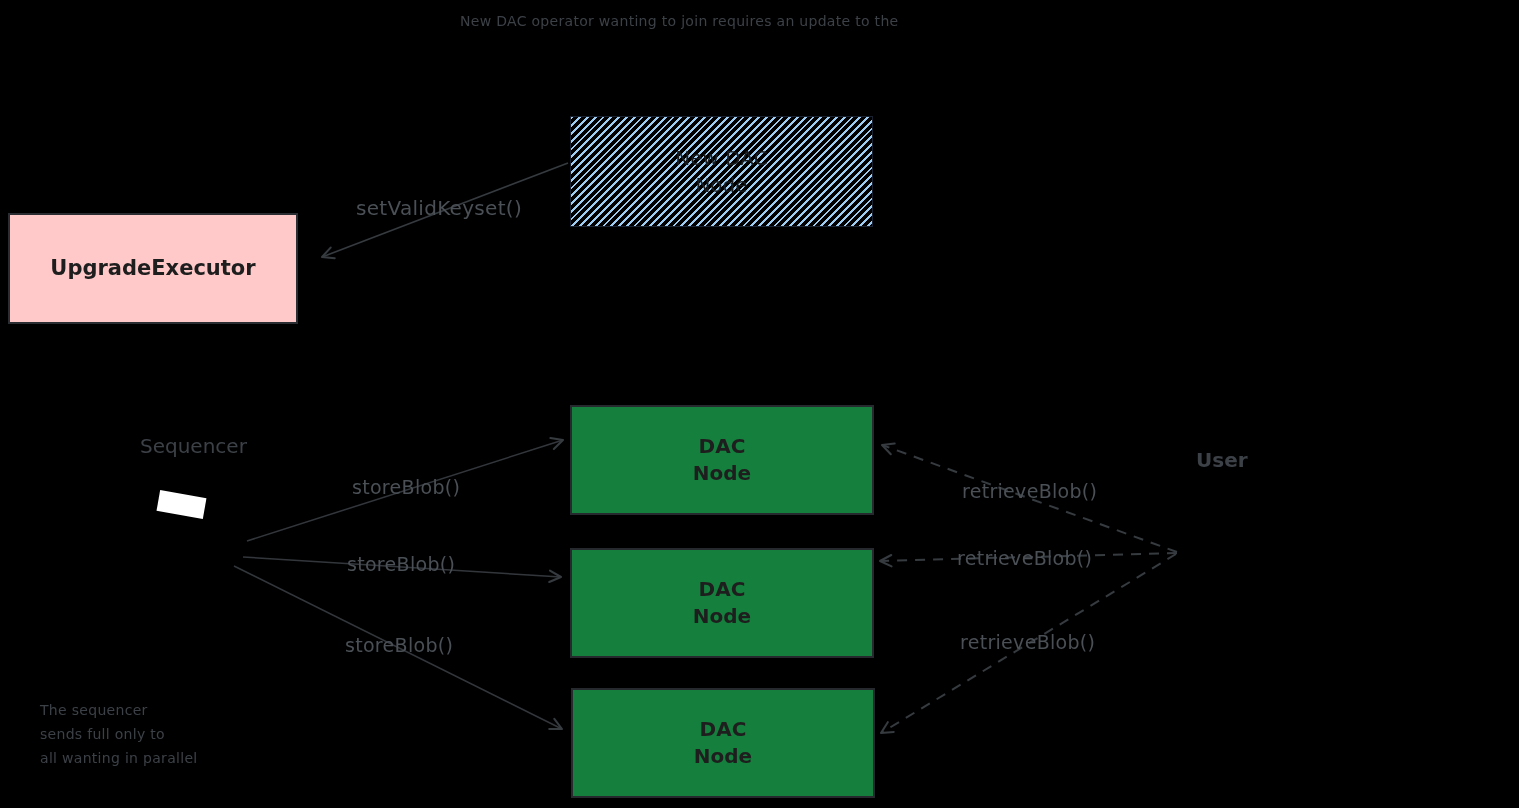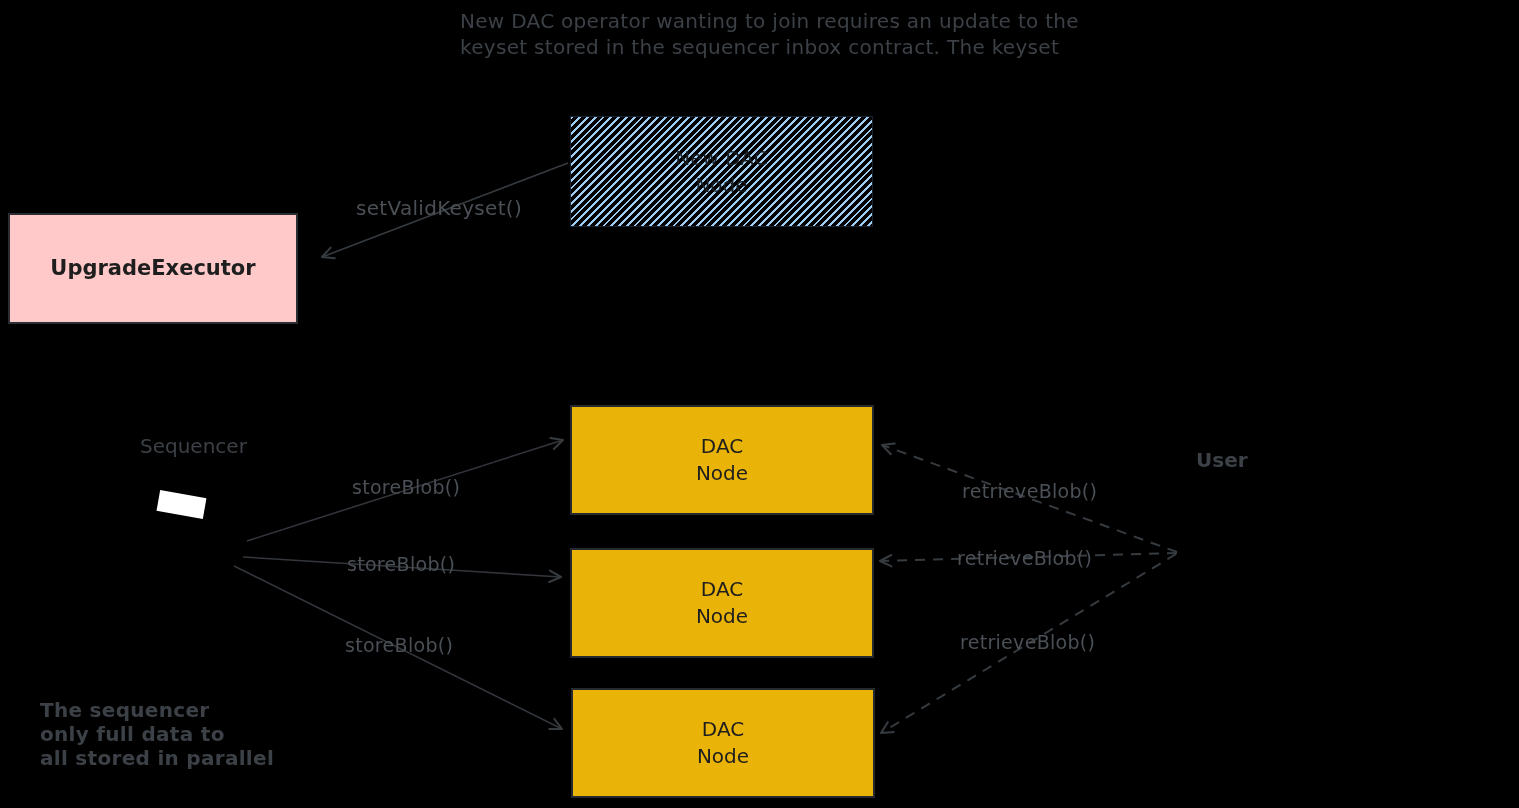--- a/index.html
+++ b/index.html
@@ -9,21 +9,21 @@
     overflow: hidden;
     font-family: "DejaVu Sans", sans-serif;
   }
   .canvas { position: relative; width: 1519px; height: 808px; }
 
   svg.edges { position: absolute; left: 0; top: 0; }
 
   .note {
     position: absolute;
     color: #3c4147;
-    font-size: 20px;
+    font-size: 14px;
     line-height: 26px;
     white-space: nowrap;
     letter-spacing: 0.3px;
   }
   .note .nline { display: block; }
 
   .edge-label {
     position: absolute;
     color: #4a5056;
     font-size: 19px;
@@ -42,21 +42,21 @@
   .box {
     position: absolute;
     display: flex; flex-direction: column;
     align-items: center; justify-content: center;
     text-align: center;
     font-size: 20px; line-height: 27px;
     color: #1e1e1e;
     box-sizing: border-box;
   }
   .box.pink { background: #ffc9c9; border: 2px solid #2a2d31; }
-  .box.blue { background: #eab308; border: 2px solid #26292d; }
+  .box.blue { background: #15803d; border: 2px solid #26292d; font-weight: bold; }
   .box.hatched {
     background-color: #000000;
     background-image: repeating-linear-gradient(
       135deg,
       rgba(165,216,255,0.95) 0px, rgba(165,216,255,0.95) 2px,
       transparent 2px, transparent 5.5px
     );
     border: 1px solid #182230;
     color: #181b1f;
   }
@@ -65,21 +65,21 @@
     position: absolute;
     left: 158px; top: 494px;
     width: 47px; height: 21px;
     background: #ffffff;
     transform: rotate(10deg);
   }
 
   
   .note-top { left: 460px; top: 8px; }
   .note-right { left: 1177px; top: 330px; line-height: 25px; }
-  .note-bottom-left { left: 40px; top: 698px; line-height: 24px; font-weight: bold; }
+  .note-bottom-left { left: 40px; top: 698px; line-height: 24px; }
 
   .label-sequencer { left: 140px; top: 434px; }
   .label-user { left: 1196px; top: 448px; font-weight: bold; }
 
   .box-hatched { left: 570px; top: 116px; width: 303px; height: 111px; }
   .box-upgrade { left: 8px;  top: 213px; width: 290px; height: 111px; font-size: 21px; font-weight: bold; }
   .box-dac-1 { left: 570px; top: 405px; width: 304px; height: 110px; }
   .box-dac-2 { left: 570px; top: 548px; width: 304px; height: 110px; }
   .box-dac-3 { left: 571px; top: 688px; width: 304px; height: 110px; }
 
@@ -109,21 +109,20 @@
     <line x1="243" y1="557" x2="561" y2="577" stroke="#33373c" stroke-width="1.5" marker-end="url(#ah)"></line>
     <line x1="234" y1="566" x2="562" y2="729" stroke="#33373c" stroke-width="1.5" marker-end="url(#ah)"></line>
 
     <line x1="1177" y1="552" x2="882" y2="445" stroke="#363b40" stroke-width="2" stroke-dasharray="10 8" marker-end="url(#ah)"></line>
     <line x1="1177" y1="553" x2="880" y2="561" stroke="#363b40" stroke-width="2" stroke-dasharray="10 8" marker-end="url(#ah)"></line>
     <line x1="1176" y1="554" x2="881" y2="733" stroke="#363b40" stroke-width="2" stroke-dasharray="10 8" marker-end="url(#ah)"></line>
   </svg>
 
   <div class="note note-top">
     <span class="nline">New DAC operator wanting to join requires an update to the</span>
-    <span class="nline">keyset stored in the sequencer inbox contract. The keyset</span>
   </div>
 
   <div class="box hatched box-hatched">
     <span>New DAC</span>
     <span>Node</span>
   </div>
 
   <div class="box pink box-upgrade">
     <span>UpgradeExecutor</span>
   </div>
@@ -151,17 +150,17 @@
   </div>
 
   <div class="edge-label lbl-retr-1">retrieveBlob()</div>
   <div class="edge-label lbl-retr-2">retrieveBlob()</div>
   <div class="edge-label lbl-retr-3">retrieveBlob()</div>
 
   <div class="actor-label label-user">User</div>
 
   <div class="note note-bottom-left">
     <span class="nline">The sequencer</span>
-    <span class="nline">only full data to</span>
-    <span class="nline">all stored in parallel</span>
+    <span class="nline">sends full only to</span>
+    <span class="nline">all wanting in parallel</span>
   </div>
 
 </div>
 
 </body></html>

